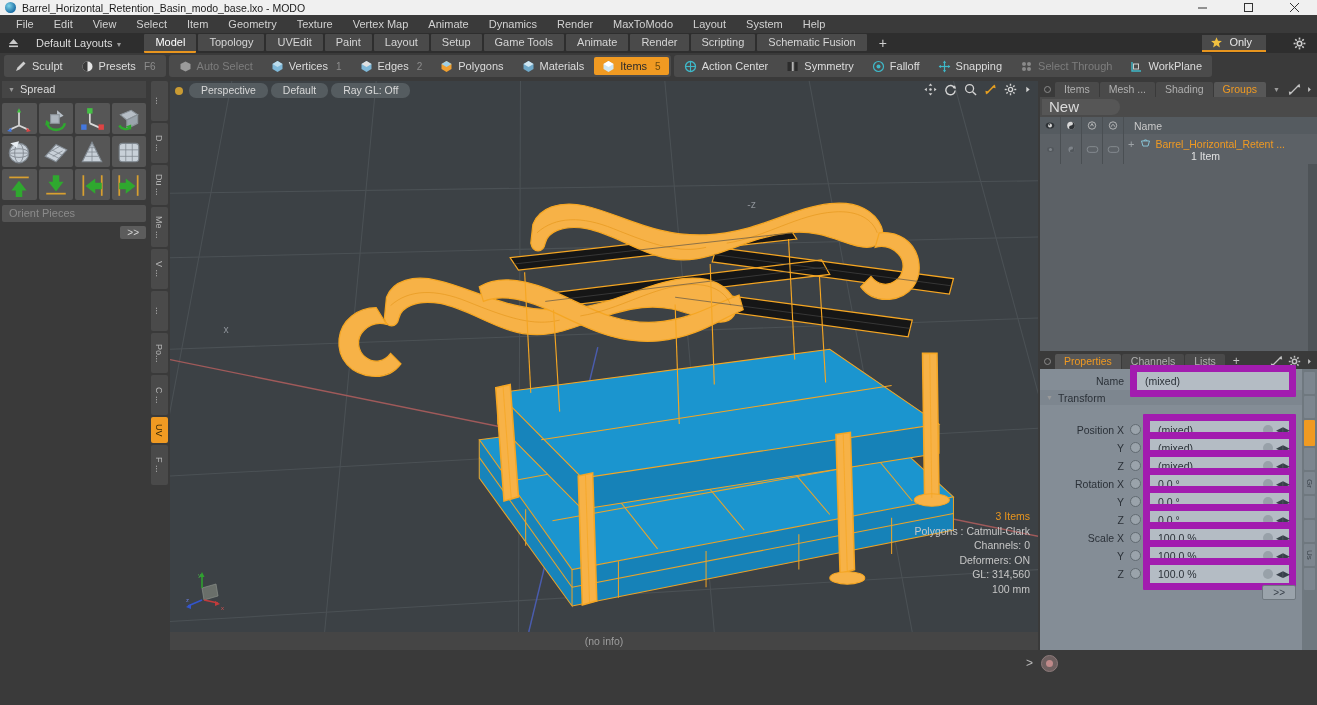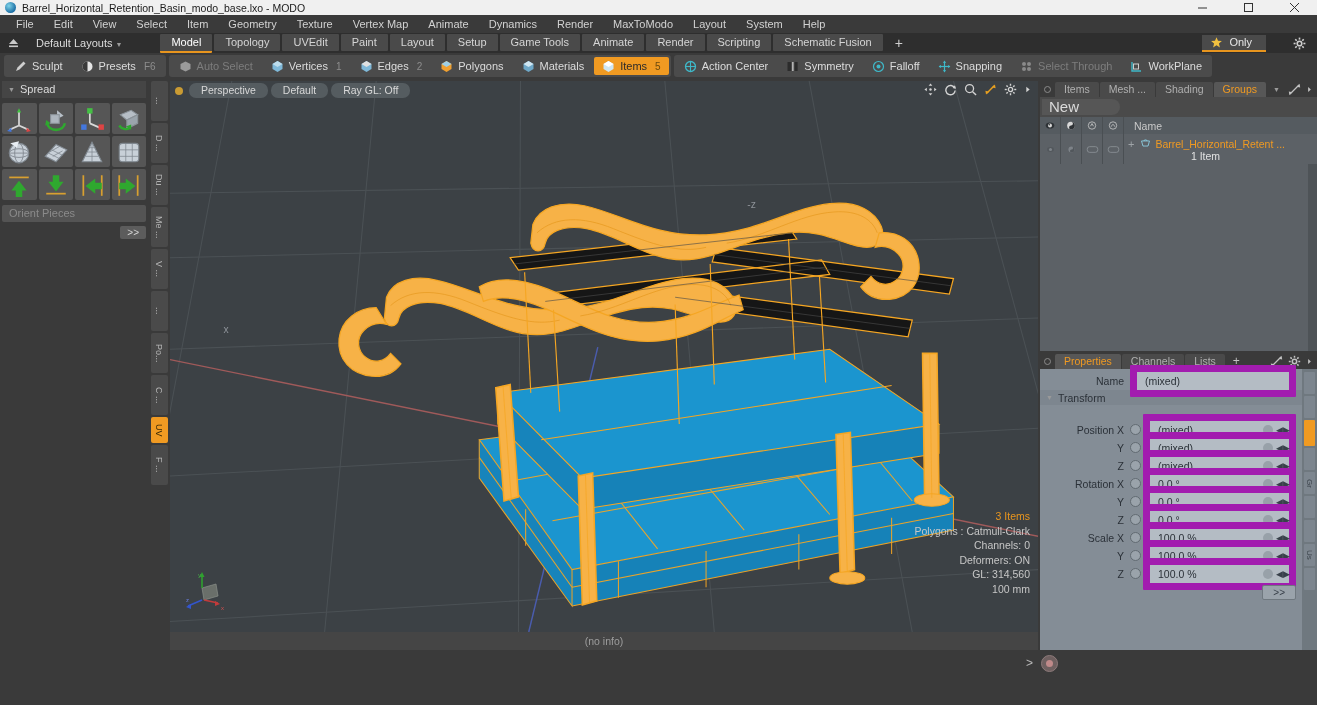--- a/index.html
+++ b/index.html
@@ -18,21 +18,21 @@
   .tb-btn svg { display:block; }
 
   
   .menubar { height:18px; background:#3a3a3a; display:flex; align-items:center; padding-left:6px; gap:0; }
   .menu-item { padding:0 10px; height:18px; line-height:18px; color:#d2d2d2; font-size:11px; white-space:nowrap; }
 
   
   .layoutbar { height:20px; background:#2e2e2e; display:flex; align-items:center; gap:2px; padding:0 2px; }
   .lb-up { width:22px; height:18px; display:flex; align-items:center; justify-content:center; color:#b8b8b8; }
   .lb-default { color:#dcdcdc; font-size:11px; padding:0 8px 0 10px; white-space:nowrap; }
-  .lb-tabs { display:flex; gap:2px; margin-left:28px; }
+  .lb-tabs { display:flex; gap:2px; margin-left:12px; }
   .lb-tab { background:#4a4a4a; color:#d5d5d5; font-size:11px; height:17px; line-height:17px;
             padding:0 11px; border-radius:1px; white-space:nowrap; }
   .lb-tab.active { background:#4a4a4a; color:#fff; border-bottom:2px solid #e8951e; height:19px; line-height:17px;}
   .lb-plus { color:#d0d0d0; font-size:14px; padding:0 10px; }
   .lb-right { margin-left:auto; display:flex; align-items:center; gap:22px; padding-right:4px; }
   .lb-only { background:#4a4a4a; color:#e6e6e6; height:17px; line-height:16px; padding:0 14px 0 8px;
              border-bottom:2px solid #e8951e; display:flex; align-items:center; gap:6px; font-size:11px; }
   .lb-gear { color:#cfcfcf; font-size:13px; padding:0 5px; }
 
   

